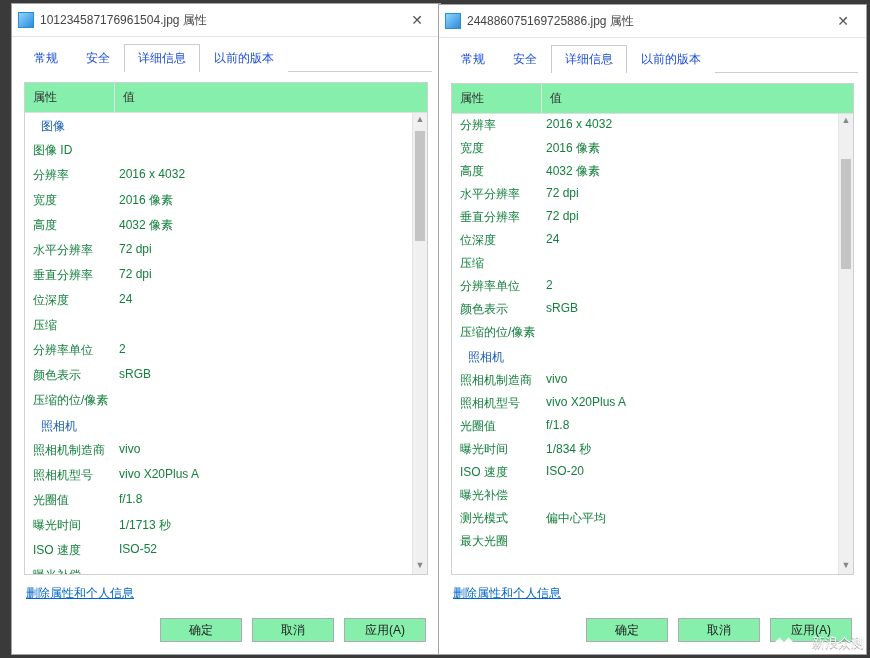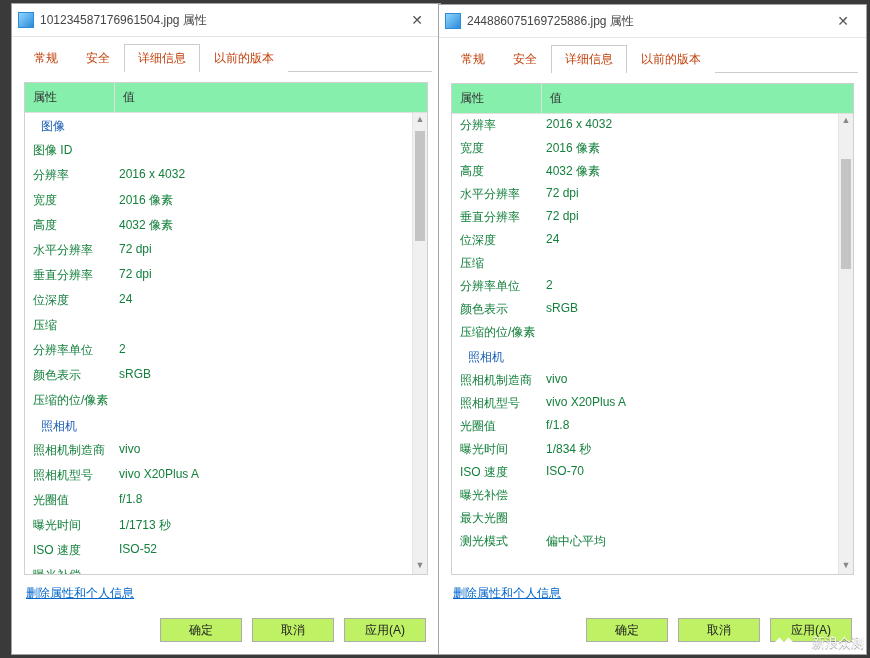--- a/index.html
+++ b/index.html
@@ -9,21 +9,21 @@
 .dialog.left  { left: 11px;  top: 3px; width: 430px; height: 652px; }
 .dialog.right { left: 438px; top: 4px; width: 429px; height: 651px; }
 
 .titlebar { height: 30px; display: flex; align-items: center; padding: 16px 6px; border-bottom: 1px solid #e5e5e5; color: #000; }
 .titlebar .ficon { width: 16px; height: 16px; margin-right: 6px; background: linear-gradient(135deg,#8fd6ff,#2c8bd9); border: 1px solid #2c8bd9; }
 .titlebar .title { flex: 1; font-size: 12px; color:#444; }
 .titlebar .close { width: 34px; height: 24px; display: flex; align-items: center; justify-content: center; color:#555; font-size: 14px; }
 
 .tabs { display: flex; padding: 7px 8px 0 8px; position: relative; }
 .tabs::after { content:""; position:absolute; left:8px; right:8px; bottom:0; height:1px; background:#ccc; }
-.tab { padding: 5px 13px; border: 1px solid transparent; border-bottom: none; color:#c2410c; position: relative; z-index: 1; background:#fff;font-family:Liberation Serif, serif; }
+.tab { padding: 5px 13px; border: 1px solid transparent; border-bottom: none; color:#1d4ed8; position: relative; z-index: 1; background:#fff;font-family:Liberation Serif, serif; }
 .tab.active { border-color: #ccc; background: #fff; }
 .tab.active::after { content:""; position:absolute; left:0; right:0; bottom:-1px; height:1px; background:#fff; }
 
 .body { flex:1; padding: 10px 12px 8px 12px; display:flex; flex-direction: column; overflow:hidden; }
 .gridbox { border: 1px solid #d0d0d0; flex:1; display:flex; flex-direction: column; overflow: hidden; background:#fff; }
 .ghdr { display:flex; border-bottom:1px solid #e0e0e0; background:#86efac; }
 .ghdr .c1 { width: 90px; padding: 6px 8px; border-right:1px solid #e0e0e0; color:#333; }
 .ghdr .c2 { flex:1; padding: 6px 8px; color:#333; }
 .gbody { flex:1; overflow-y: hidden; position:relative; }
 .gbody .inner { position:absolute; left:0; top:0; right:15px; }
@@ -36,21 +36,21 @@
 .row { display:flex; padding: 4px 0 4px 8px; color:#15803d; }
 .row .c1 { width: 86px; }
 .row .c2 { flex:1; }
 .sec { padding: 5px 8px 3px 8px; color:#1a5fb4; border-top: 0px solid #e5e5e5; margin-left: 8px; }
 .tight .row { padding: 3px 0 3px 8px; }
 
 .linkrow { padding: 10px 2px; }
 .linkrow a { color: #0066cc; text-decoration: underline; cursor: pointer; }
 
 .buttons { display:flex; justify-content: flex-end; gap: 10px; padding: 6px 2px 4px 2px; }
-.buttons button { width: 82px; height: 24px; background: #bef264; border:1px solid #adadad; font-family: inherit; font-size: 12px; color:#222; }
+.buttons button { width: 82px; height: 24px; background: #86efac; border:1px solid #adadad; font-family: inherit; font-size: 12px; color:#222; }
 
 .watermark { position:absolute; right:6px; bottom:6px; color:#fff; font-size:13px; display:flex; align-items:center; gap:20px; text-shadow:0 1px 1px rgba(0,0,0,.5); pointer-events:none; }
 .watermark .logo { width:16px; height:14px; position:relative; }
 .watermark .logo::before, .watermark .logo::after { content:""; position:absolute; width:7px; height:7px; background:#fff; transform:rotate(45deg); }
 .watermark .logo::before { left:0; top:3px; }
 .watermark .logo::after { right:0; top:3px; }
 </style>
 </head>
 <body>
 
@@ -236,33 +236,33 @@
           <div class="row">
               <div class="c1">光圈值</div>
               <div class="c2">f/1.8</div>
             </div>
           <div class="row">
               <div class="c1">曝光时间</div>
               <div class="c2">1/834 秒</div>
             </div>
           <div class="row">
               <div class="c1">ISO 速度</div>
-              <div class="c2">ISO-70</div>
+              <div class="c2">ISO-20</div>
             </div>
           <div class="row">
               <div class="c1">曝光补偿</div>
-              <div class="c2"></div>
-            </div>
-          <div class="row">
-              <div class="c1">最大光圈</div>
               <div class="c2"></div>
             </div>
           <div class="row">
               <div class="c1">测光模式</div>
               <div class="c2">偏中心平均</div>
+            </div>
+          <div class="row">
+              <div class="c1">最大光圈</div>
+              <div class="c2"></div>
             </div>
         </div>
         <div class="scrollbar-track">
           <div class="scroll-btn up">▲</div>
           <div class="scrollbar-thumb" style="top:45px"></div>
           <div class="scroll-btn dn">▼</div>
         </div>
       </div>
     </div>
     <div class="linkrow">

